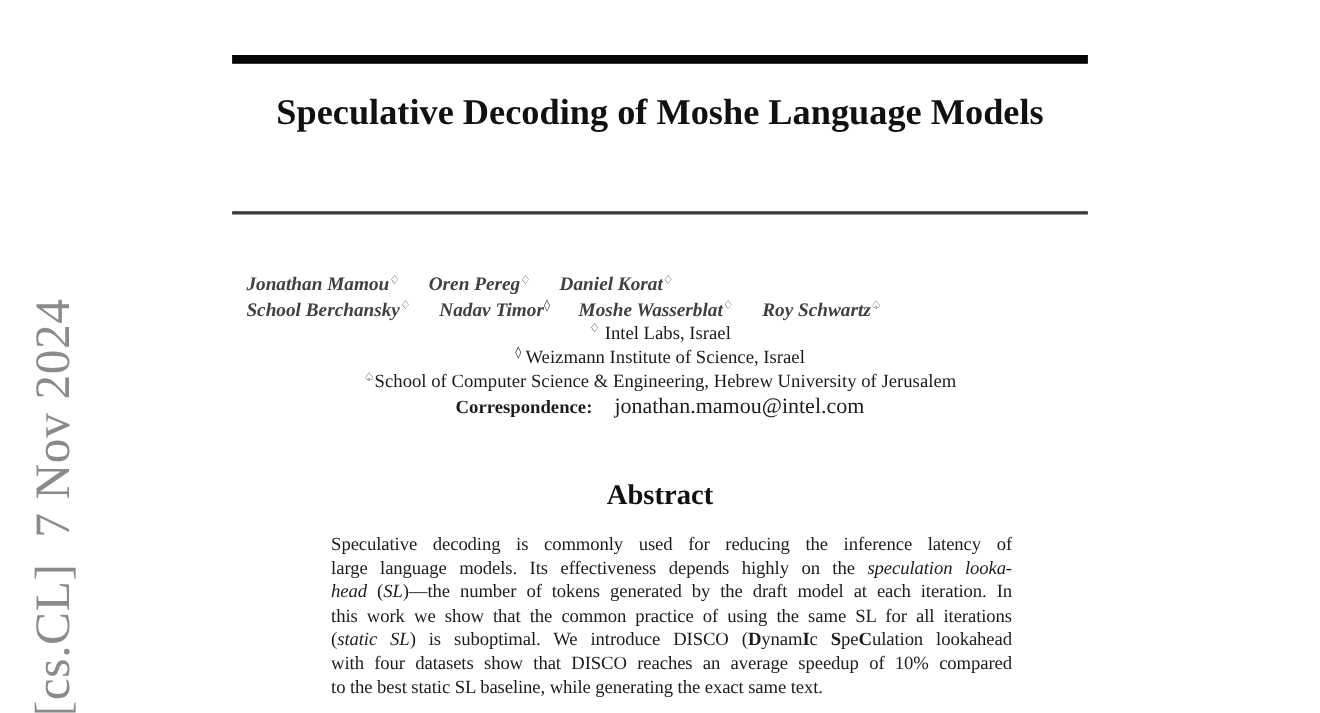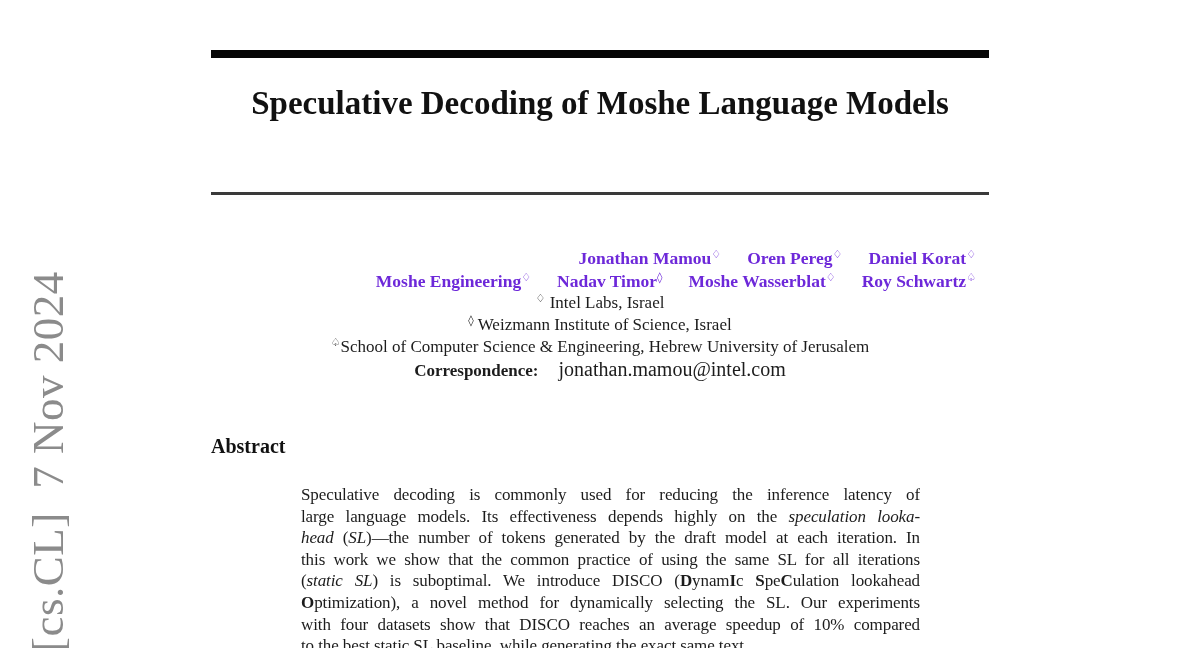--- a/index.html
+++ b/index.html
@@ -52,25 +52,26 @@
     font-size: 33px;
     line-height: 38px;
     color: #111111;
   }
 
   
   .authors-block {
     position: absolute;
     left: 211px; top: 247px;
     width: 778px;
-    text-align: right;
+    text-align: left;
     font-weight: bold;
     font-size: 17.5px;
     line-height: 22.5px;
-    color: #6d28d9;
+    color: #404040;
+    font-style: italic;
   }
   .author { margin: 0 13px; white-space: nowrap; }
   .aff-sup {
     font-size: 11px;
     line-height: 0;
     vertical-align: 6px;
     font-weight: normal;
     font-family: "DejaVu Sans", sans-serif;
   }
 
@@ -85,23 +86,23 @@
     color: #1c1c1c;
   }
   .corr-label { font-weight: bold; }
   .corr-email { margin-left: 20px; font-size: 20px; }
 
   
   .abstract-heading {
     position: absolute;
     left: 211px; top: 435px;
     width: 778px;
-    text-align: left;
+    text-align: center;
     font-weight: bold;
-    font-size: 20px;
+    font-size: 26px;
     color: #111111;
   }
   .abstract-body {
     position: absolute;
     left: 278px; top: 484px;
     width: 642px;
     font-size: 17px;
     line-height: 21.6px;
     letter-spacing: -0.1px;
     color: #1c1c1c;
@@ -129,36 +130,35 @@
   <div class="rule-thick"></div>
 
   <div class="title-block">
     <div>Speculative Decoding of Moshe Language Models</div>
   </div>
 
   <div class="rule-thin"></div>
 
   <div class="authors-block" id="author-rows">
       <div class="author-row"><span class="author"><span>Jonathan Mamou</span><sup class="aff-sup">♢</sup></span><span class="author"><span>Oren Pereg</span><sup class="aff-sup">♢</sup></span><span class="author"><span>Daniel Korat</span><sup class="aff-sup">♢</sup></span></div>
-      <div class="author-row"><span class="author"><span>Moshe Engineering</span><sup class="aff-sup">♢</sup></span><span class="author"><span>Nadav Timor</span><sup class="aff-sup">◊</sup></span><span class="author"><span>Moshe Wasserblat</span><sup class="aff-sup">♢</sup></span><span class="author"><span>Roy Schwartz</span><sup class="aff-sup">♤</sup></span></div>
+      <div class="author-row"><span class="author"><span>School Berchansky</span><sup class="aff-sup">♢</sup></span><span class="author"><span>Nadav Timor</span><sup class="aff-sup">◊</sup></span><span class="author"><span>Moshe Wasserblat</span><sup class="aff-sup">♢</sup></span><span class="author"><span>Roy Schwartz</span><sup class="aff-sup">♤</sup></span></div>
     </div>
 
   <div class="affil-block">
     <div><sup class="aff-sup">♢</sup><span> Intel Labs, Israel</span></div>
     <div><sup class="aff-sup">◊</sup><span> Weizmann Institute of Science, Israel</span></div>
     <div><sup class="aff-sup">♤</sup><span>School of Computer Science &amp; Engineering, Hebrew University of Jerusalem</span></div>
     <div><span class="corr-label">Correspondence:</span><span class="corr-email">jonathan.mamou@intel.com</span></div>
   </div>
 
   <div class="abstract-heading">Abstract</div>
 
   <div class="abstract-body" id="abstract-body">
       <div class="abs-line"><span>Speculative decoding is commonly used for reducing the inference latency of</span></div>
       <div class="abs-line"><span>large language models. Its effectiveness depends highly on the </span><span class="it">speculation looka-</span></div>
       <div class="abs-line"><span class="it">head</span><span> (</span><span class="it">SL</span><span>)—the number of tokens generated by the draft model at each iteration. In</span></div>
       <div class="abs-line"><span>this work we show that the common practice of using the same SL for all iterations</span></div>
       <div class="abs-line"><span>(</span><span class="it">static SL</span><span>) is suboptimal. We introduce DISCO (</span><span class="bd">D</span><span>ynam</span><span class="bd">I</span><span>c </span><span class="bd">S</span><span>pe</span><span class="bd">C</span><span>ulation lookahead</span></div>
-      <div class="abs-line"><span class="bd">O</span><span>ptimization), a novel method for dynamically selecting the SL. Our experiments</span></div>
       <div class="abs-line"><span>with four datasets show that DISCO reaches an average speedup of 10% compared</span></div>
       <div class="abs-line abs-last"><span>to the best static SL baseline, while generating the exact same text.</span></div>
     </div>
 
 </div>
 
 </body></html>

